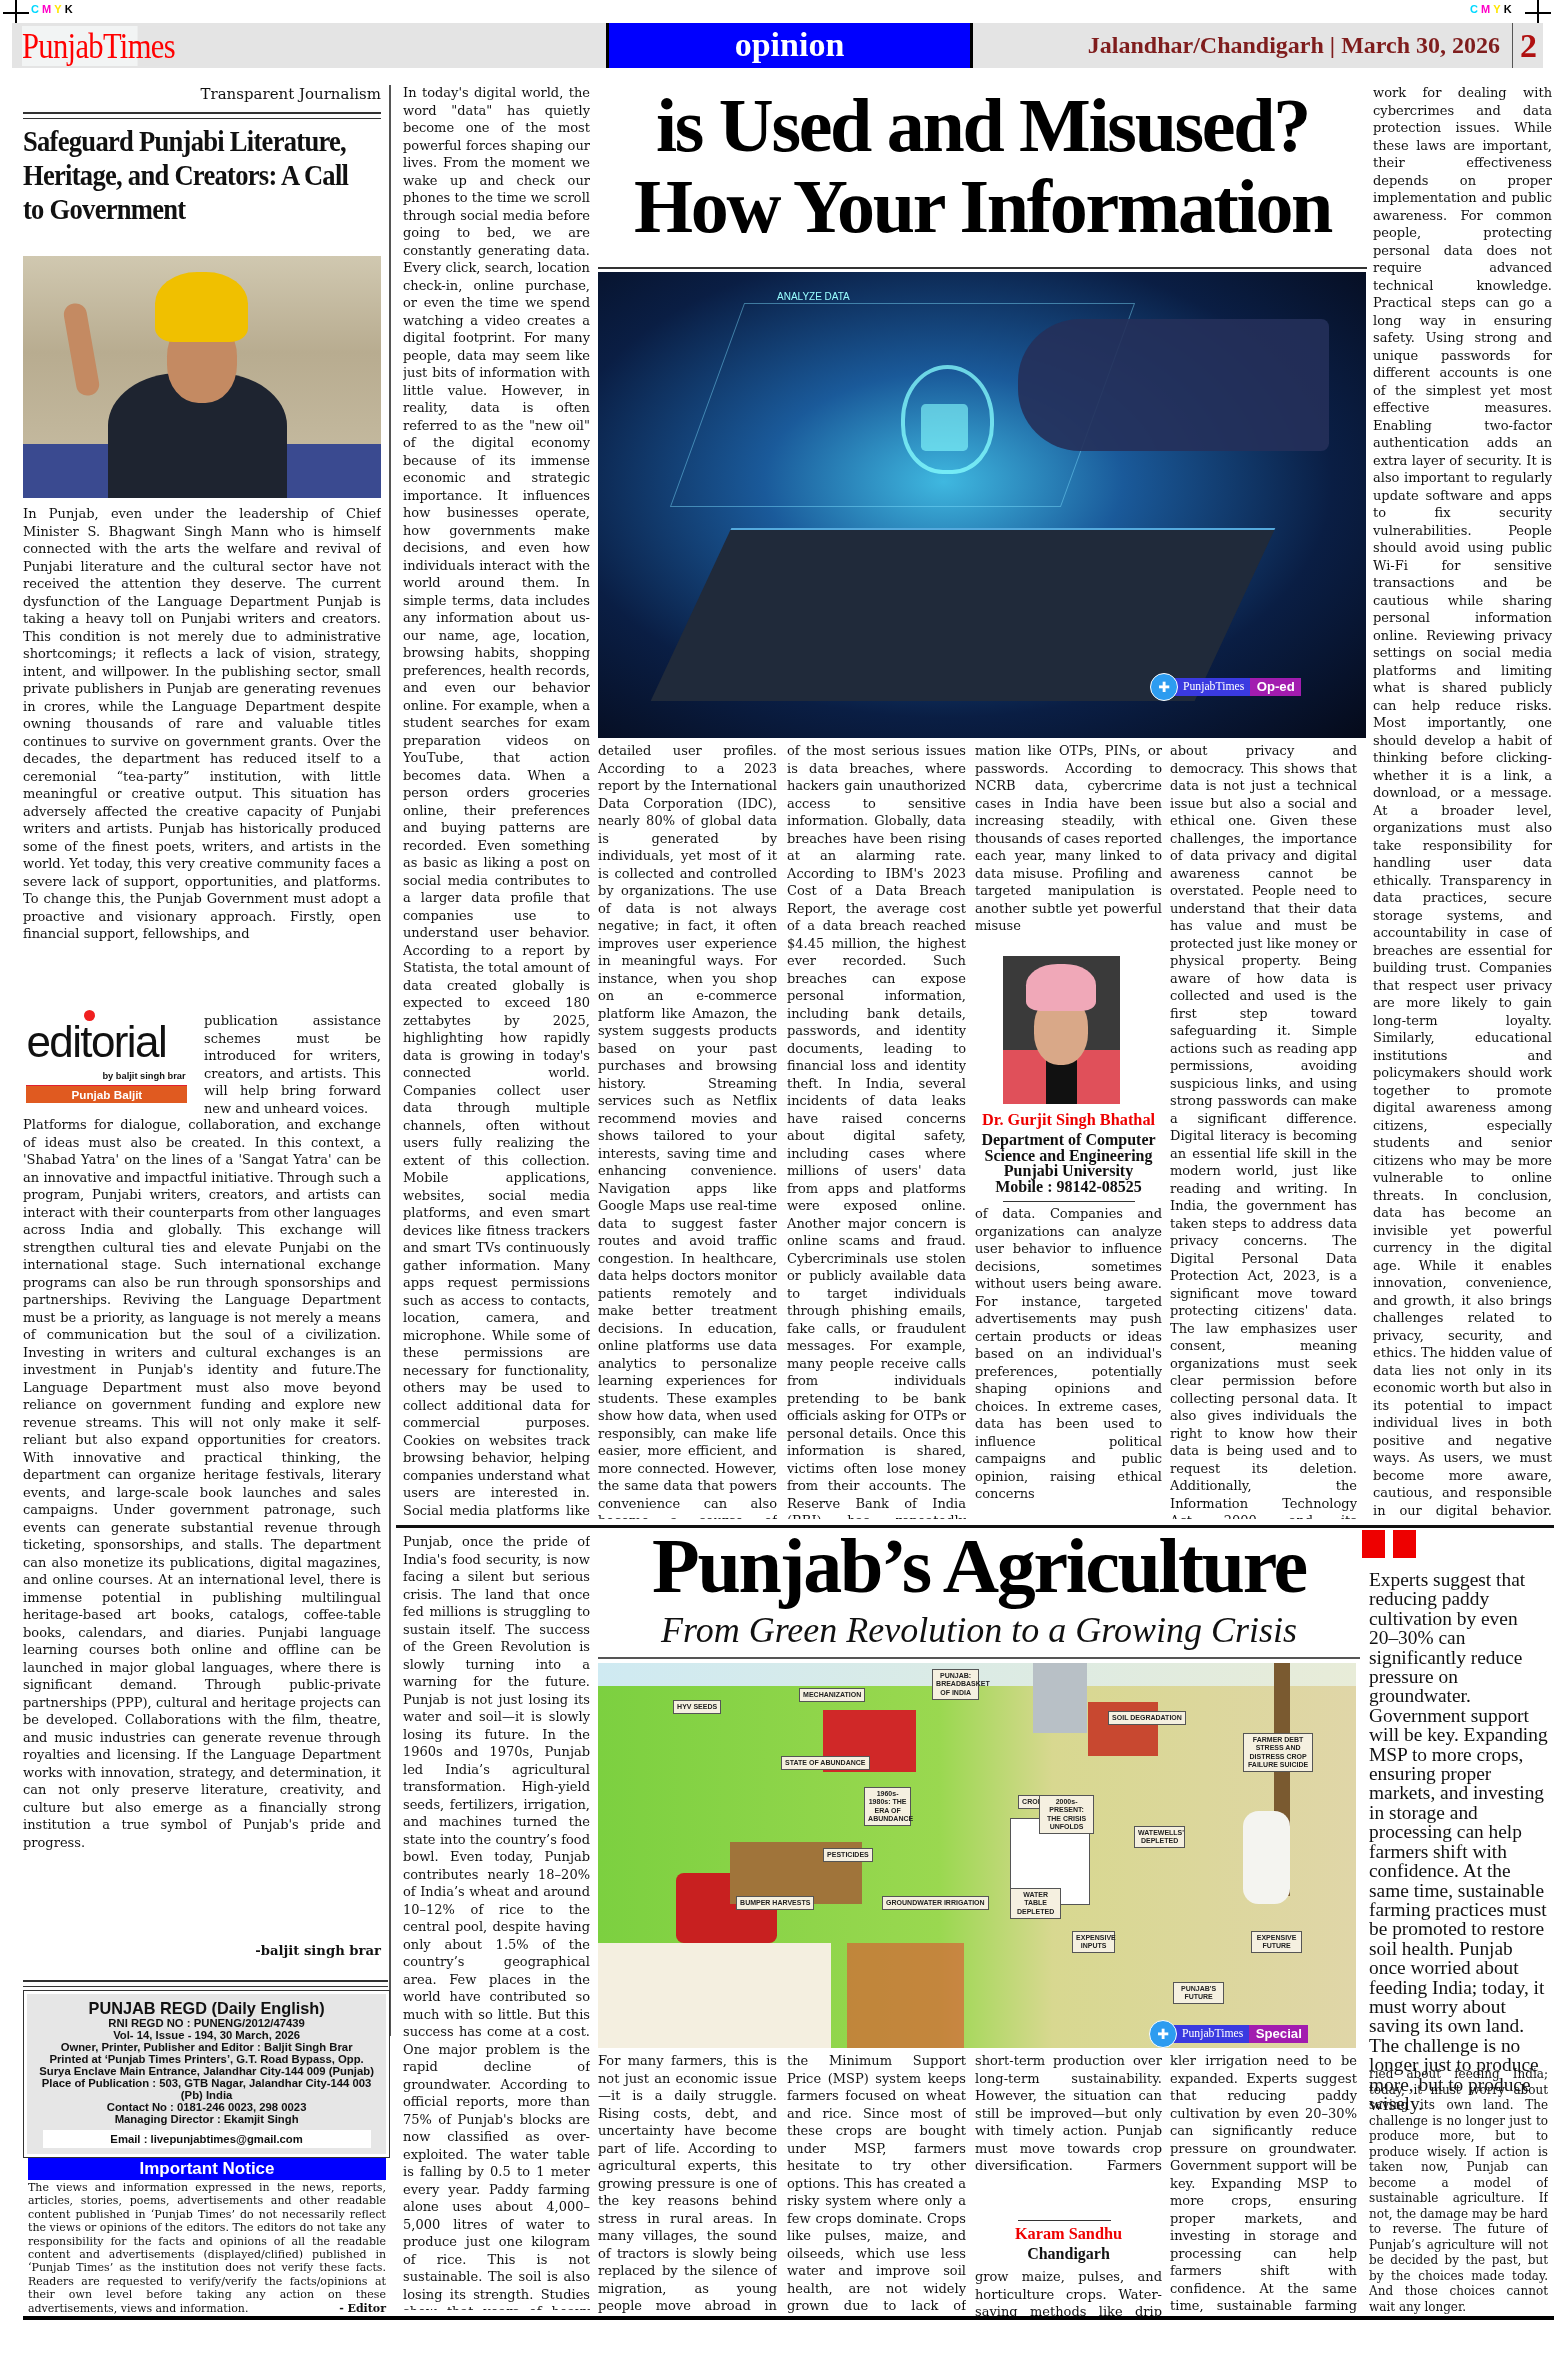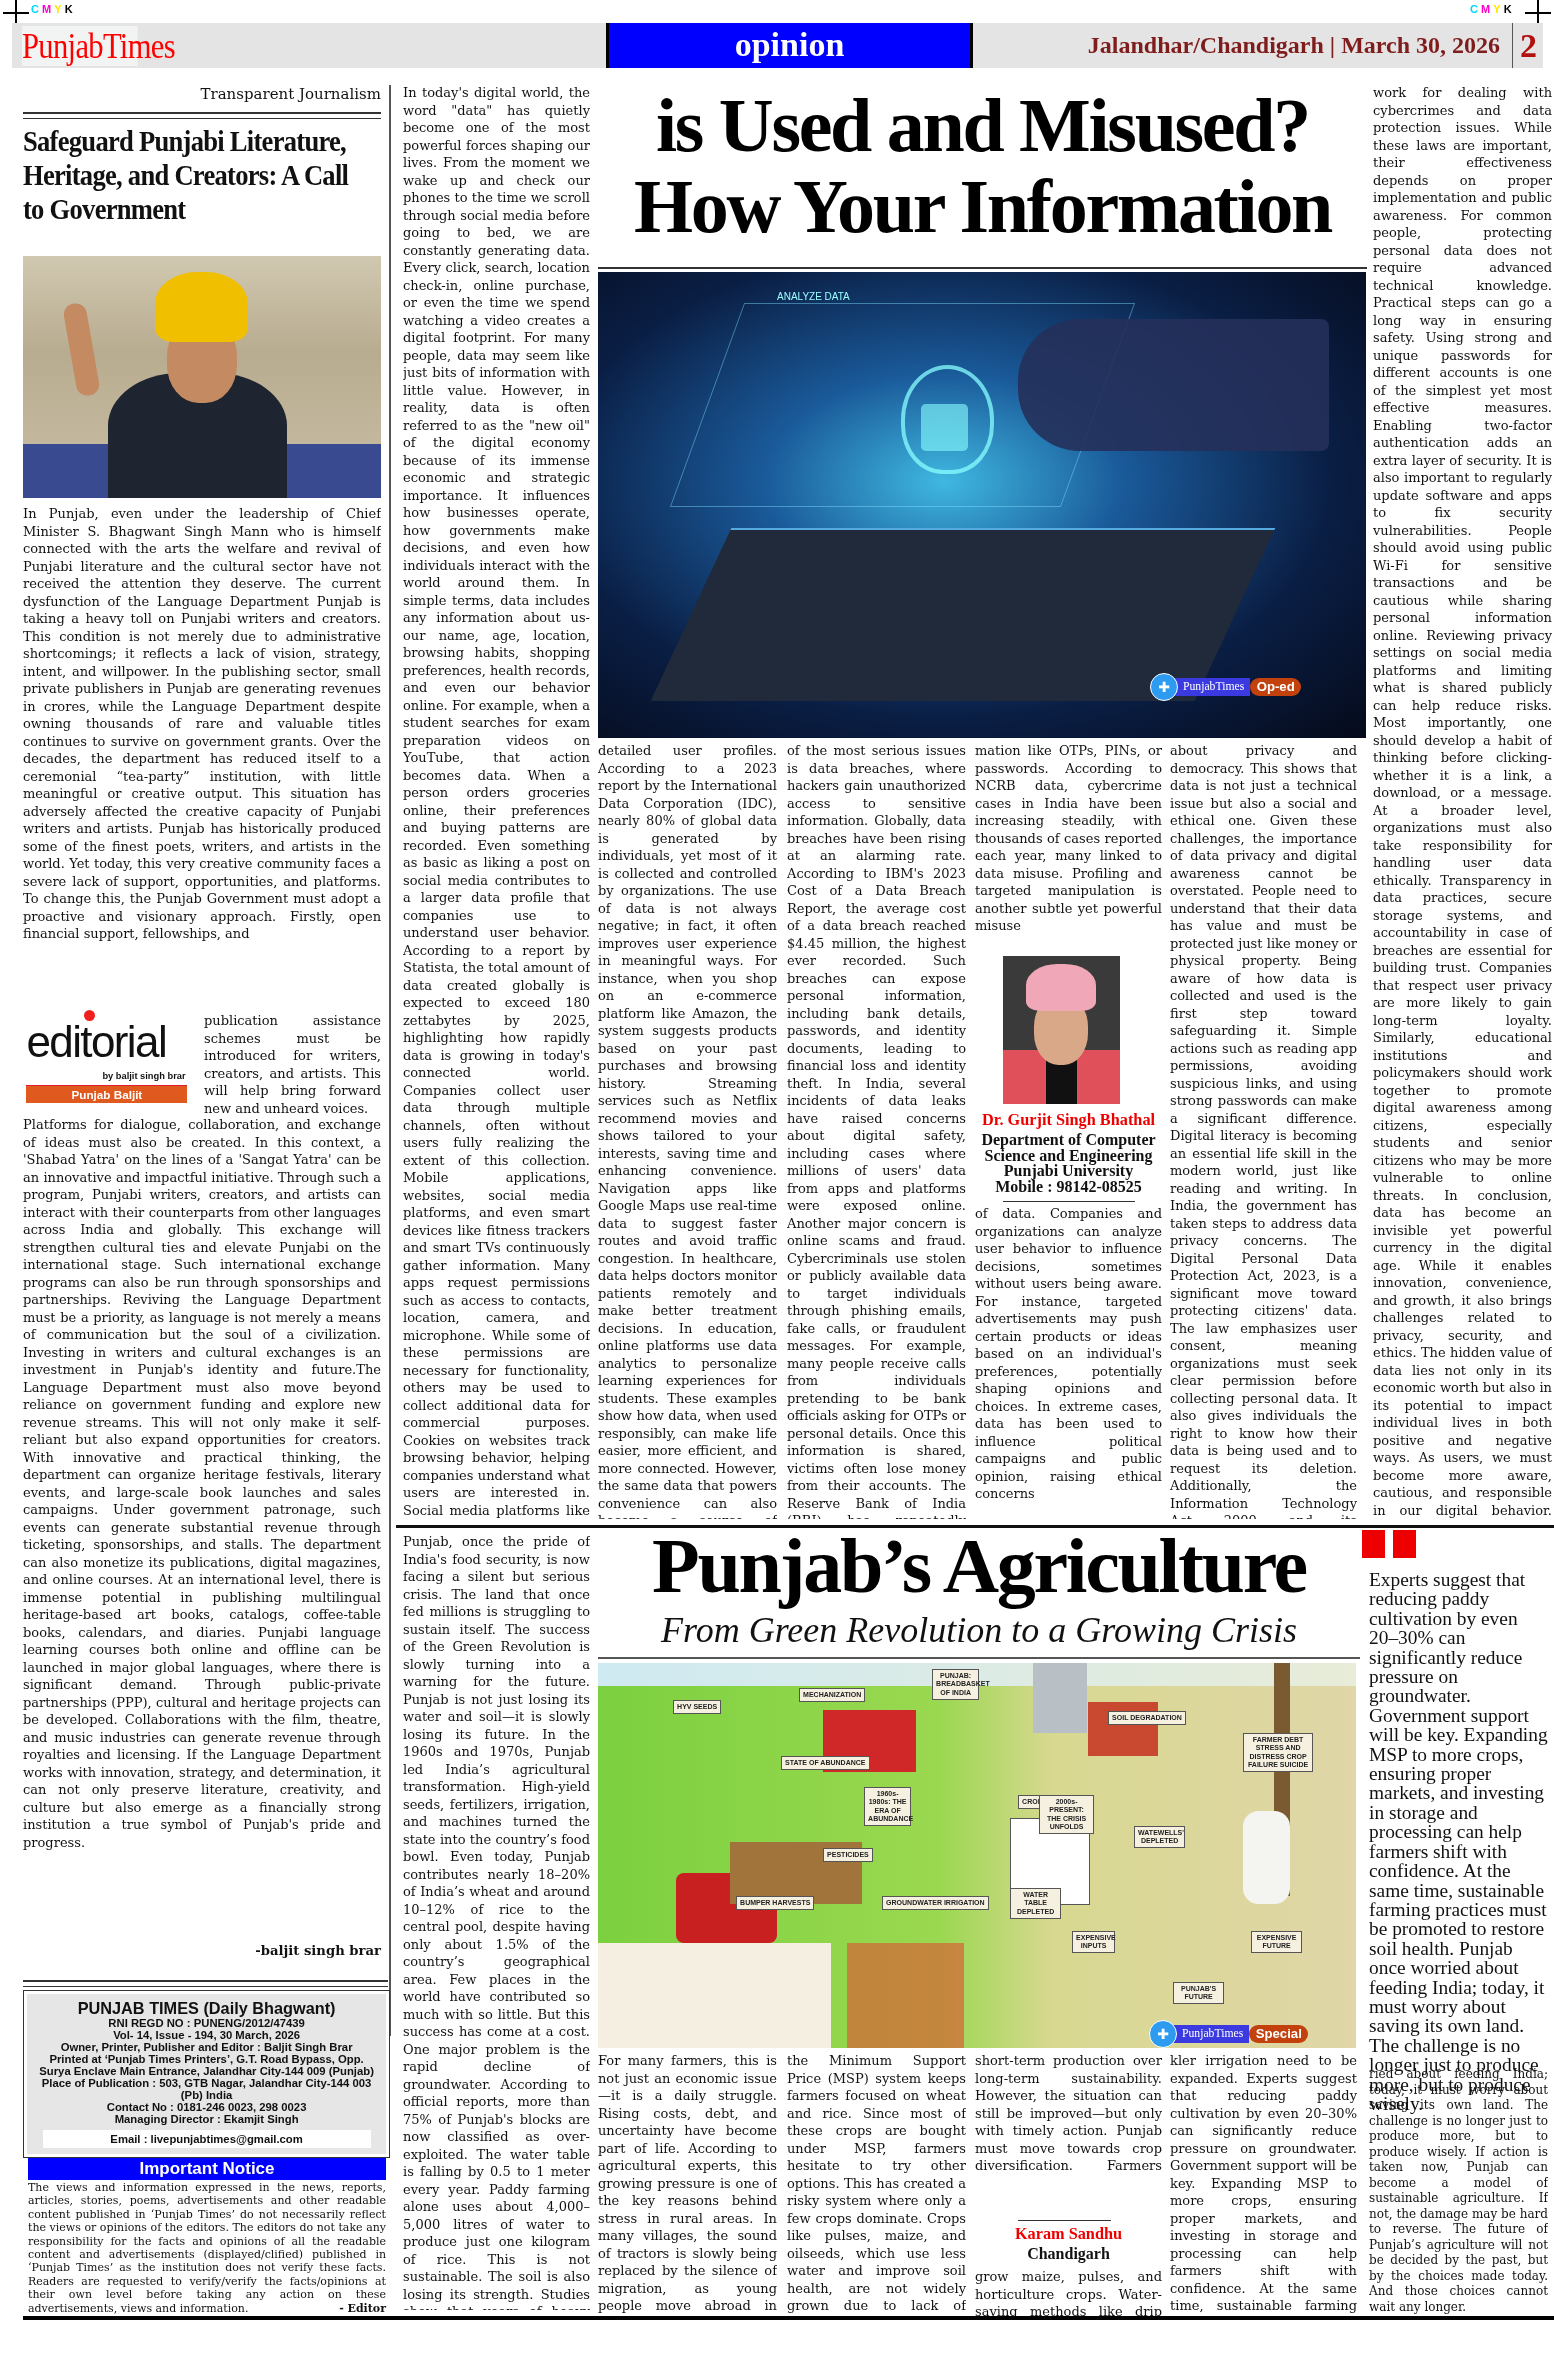--- a/index.html
+++ b/index.html
@@ -19,21 +19,21 @@
   .rule-v { background:#555; width:1.6px; }
   .tagline { left:23px; top:85px; width:358px; text-align:right; font-size:15px; }
   .dbl-rule { height:3.9px; border-top:2.3px solid #333; border-bottom:0.8px solid #333; }
   .editorial-title { left:23px; top:124px; width:365px; font-family:"Liberation Serif", serif; font-weight:bold; font-size:29.5px; line-height:34px; letter-spacing:-0.8px; transform:scaleX(0.9); transform-origin:left; }
   .photo { overflow:hidden; }
   .turban { background:#f0c000; border-radius:45% 45% 20% 20%; }
   .big-headline { font-family:"Liberation Serif", serif; font-weight:bold; color:#000; text-align:center; letter-spacing:-2.3px; }
   .badge { font-family:"Liberation Sans", sans-serif; display:flex; align-items:center; height:22px; }
   .badge .logo-circle { width:26.4px; height:26.4px; border-radius:50%; background:#2d9cf0; border:1.6px solid #fff; color:#fff; font-size:14px; text-align:center; line-height:26.4px; margin-right:-4.7px; z-index:2; }
   .badge .pt { background:#3a3ae0; color:#fff; font-family:"Liberation Serif", serif; font-size:11.7px; padding:0 6.2px 0 9.3px; height:18.7px; line-height:18.7px; }
-  .badge .tag { background:#c2410c; color:#fff; font-weight:bold; font-size:13.2px; padding:0 6.2px; height:18.7px; line-height:18.7px;border-radius:9px; }
+  .badge .tag { background:#a21caf; color:#fff; font-weight:bold; font-size:13.2px; padding:0 6.2px; height:18.7px; line-height:18.7px; }
   .imprint { border:0.8px solid #333; background:#fff; padding:3.1px; }
   .imprint-inner { background:#e6e6e6; text-align:center; font-family:"Liberation Sans", sans-serif; font-weight:bold; font-size:11.3px; line-height:12px; padding:6.2px 7.8px; }
   .imprint-inner .t1 { font-size:16.3px; line-height:17px; }
   .imprint-email { background:#fff; margin:4.7px 7.8px 0; padding:3.1px 0; }
   .notice-head { background:#0000ff; color:#fff; text-align:center; font-family:"Liberation Sans", sans-serif; font-weight:bold; font-size:17px; line-height:22px; }
   .notice-body { font-size:11px; line-height:13.4px; text-align:justify; }
   .author-name { color:#ee0000; font-family:"Liberation Serif", serif; font-weight:bold; font-size:16.3px; text-align:center; }
   .author-meta { font-family:"Liberation Serif", serif; font-weight:bold; font-size:16px; line-height:15.5px; text-align:center; }
   .pull-quote { font-family:"Liberation Serif", serif; font-size:19.4px; line-height:19.4px; color:#111; }
   .quote-mark { width:62px; height:47px; }
@@ -76,21 +76,21 @@
   <div class="abs" style="left:0;top:75px;width:161px;height:17px;background:#e05a20;color:#fff;font-family:'Liberation Sans',sans-serif;font-weight:bold;font-size:11.7px;line-height:17px;text-align:center;border-top:1.6px solid #e02030;">Punjab Baljit</div>
 </div>
 <div class="abs coltext" style="left:204px;top:1012px;width:177px;height:103px;overflow:hidden;">publication assistance schemes must be introduced for writers, creators, and artists. This will help bring forward new and unheard voices.</div>
 <div class="abs coltext" style="left:23px;top:1116px;width:358px;height:816px;overflow:hidden;">Platforms for dialogue, collaboration, and exchange of ideas must also be created. In this context, a 'Shabad Yatra' on the lines of a 'Sangat Yatra' can be an innovative and impactful initiative. Through such a program, Punjabi writers, creators, and artists can interact with their counterparts from other languages across India and globally. This exchange will strengthen cultural ties and elevate Punjabi on the international stage. Such international exchange programs can also be run through sponsorships and partnerships. Reviving the Language Department must be a priority, as language is not merely a means of communication but the soul of a civilization. Investing in writers and cultural exchanges is an investment in Punjab's identity and future.The Language Department must also move beyond reliance on government funding and explore new revenue streams. This will not only make it self-reliant but also expand opportunities for creators. With innovative and practical thinking, the department can organize heritage festivals, literary events, and large-scale book launches and sales campaigns. Under government patronage, such events can generate substantial revenue through ticketing, sponsorships, and stalls. The department can also monetize its publications, digital magazines, and online courses. At an international level, there is immense potential in publishing multilingual heritage-based art books, catalogs, coffee-table books, calendars, and diaries. Punjabi language learning courses both online and offline can be launched in major global languages, where there is significant demand. Through public-private partnerships (PPP), cultural and heritage projects can be developed. Collaborations with the film, theatre, and music industries can generate revenue through royalties and licensing. If the Language Department works with innovation, strategy, and determination, it can not only preserve literature, creativity, and culture but also emerge as a financially strong institution a true symbol of Punjab's pride and progress.</div>
 <div class="abs" style="left:233px;top:1943px;width:148px;text-align:right;font-weight:bold;font-size:13.2px;">-baljit singh brar</div>
 
 <div class="abs dbl-rule" style="left:23px;top:1980px;width:365px;"></div>
 
 <div class="abs imprint" style="left:23px;top:1990px;width:359px;">
   <div class="imprint-inner">
-    <div class="t1">PUNJAB TIMES (Daily Bhagwant)</div>
+    <div class="t1">PUNJAB REGD (Daily English)</div>
     <div>RNI REGD NO : PUNENG/2012/47439</div>
     <div>Vol- 14, Issue - 194, 30 March, 2026</div>
     <div>Owner, Printer, Publisher and Editor : Baljit Singh Brar</div>
     <div>Printed at ‘Punjab Times Printers’, G.T. Road Bypass, Opp. Surya Enclave Main Entrance, Jalandhar City-144 009 (Punjab)</div>
     <div>Place of Publication : 503, GTB Nagar, Jalandhar City-144 003 (Pb) India</div>
     <div>Contact No : 0181-246 0023, 298 0023</div>
     <div>Managing Director : Ekamjit Singh</div>
     <div class="imprint-email">Email : livepunjabtimes@gmail.com</div>
   </div>
 </div>

